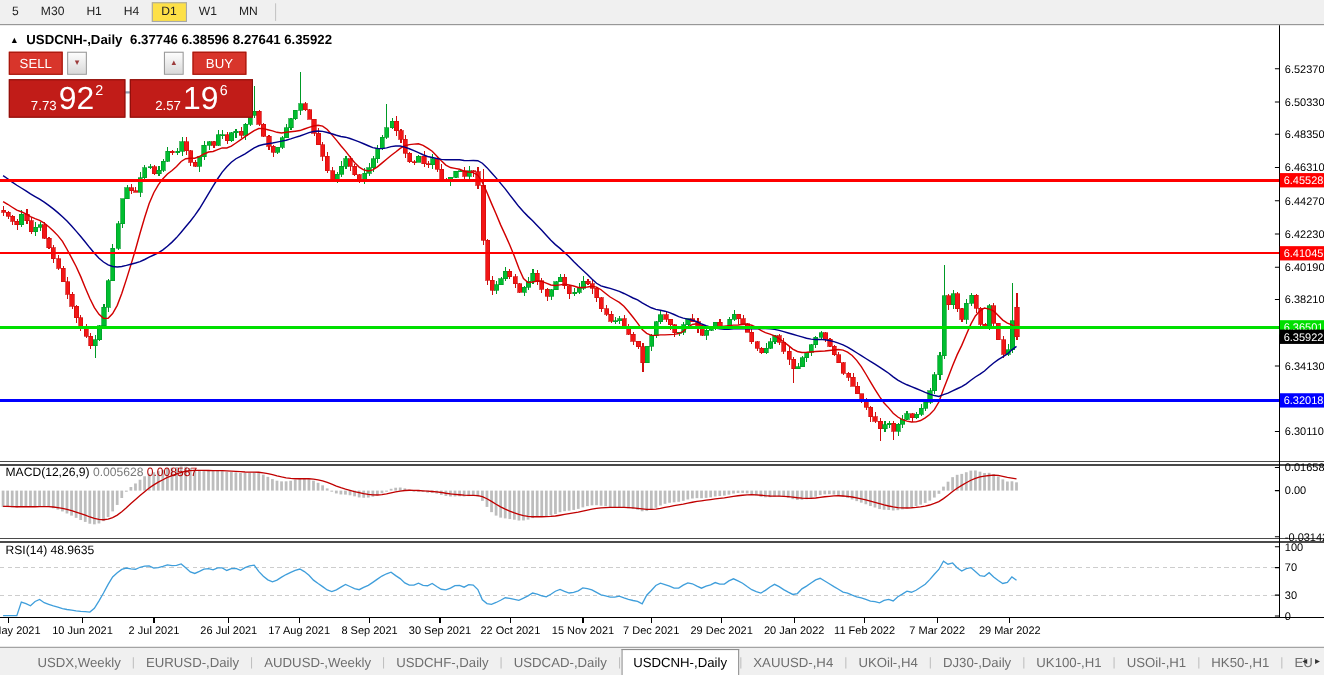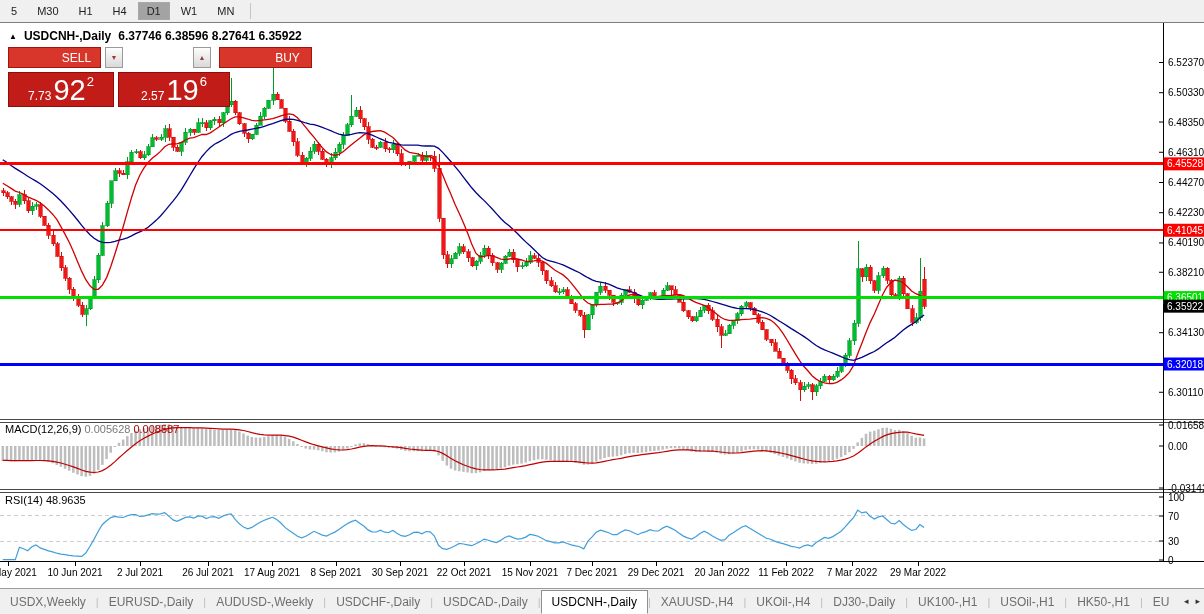--- a/index.html
+++ b/index.html
@@ -1,46 +1,46 @@
 <!DOCTYPE html>
 <html><head>
 <meta charset="utf-8">
 <style>
   html,body{margin:0;padding:0;width:1204px;height:614px;background:#f0f0f0;
     font-family:"Liberation Sans",sans-serif;overflow:hidden;}
   .toolbar{height:22px;display:flex;align-items:center;background:#f0f0f0;padding-left:1px;}
   .tf{font-size:11px;color:#222;padding:2px 8px;margin:0 1px;border:1px solid transparent;cursor:default;}
-  .tf.active{background:#a3a3a3;border:1px solid #a8a8a8;}
+  .tf.active{background:#fde047;border:1px solid #a8a8a8;}
   .tb-sep{width:1px;height:16px;background:#c6c6c6;margin:0 6px;}
   .chart-window{position:relative;width:1204px;height:566px;background:#fff;
     border-top:1px solid #7e7e7e;box-sizing:border-box;}
   #chart-svg{position:absolute;left:0;top:0;}
   svg text{font-family:"Liberation Sans",sans-serif;}
   .chart-title{position:absolute;top:6px;left:9px;font-size:12px;font-weight:bold;color:#000;
     display:flex;align-items:center;gap:7px;}
   .chart-title .tri{font-size:8px;}
   .trade-panel{position:absolute;top:24px;left:8px;}
   .row1{display:flex;height:21px;align-items:stretch;}
   .btn-trade{width:47px;background:#d8352b;border:1px solid #a31409;color:#fff;font-size:12px;
-    display:flex;align-items:center;justify-content:center;cursor:pointer;padding-left:44px;}
+    display:flex;align-items:center;justify-content:center;cursor:pointer;}
   .spin{width:16px;background:linear-gradient(#fdfdfd,#d9d9d9);border:1px solid #9a9a9a;
     display:flex;align-items:center;justify-content:center;font-size:7px;color:#9c3b3b;cursor:pointer;}
   .vol{width:58px;border:1px solid #8a9cb0;font-size:13px;text-align:right;padding:0 5px;
     font-family:"Liberation Sans",sans-serif;outline:none;margin-top:36px;}
   .row1 .gap{width:4px;}
   .row2{display:flex;margin-top:4px;gap:4px;}
   .pbox{height:33px;background:#c11c18;border:1px solid #8d0f0b;color:#fff;
     display:flex;align-items:flex-end;justify-content:center;padding:0 4px;cursor:pointer;}
   .pbox.sell{width:96px;}
   .pbox.buy{width:102px;}
   .pbox .sm{font-size:12px;margin:0 2px 3px 0;}
   .pbox .bg{font-size:29px;line-height:31px;}
   .pbox .sp{font-size:13px;align-self:flex-start;margin:1px 0 0 1px;}
   .tabbar{height:26px;background:#f0f0f0;border-top:1px solid #9c9c9c;display:flex;
-    align-items:center;position:relative;padding-left:0;box-sizing:border-box;}
+    align-items:center;position:relative;padding-left:24px;box-sizing:border-box;}
   .tab{font-size:12px;color:#6e6e6e;padding:4px 10px;white-space:nowrap;cursor:pointer;}
   .tab.active{background:#fff;border:1px solid #8f8f8f;border-bottom:1px solid #fff;
     color:#000;margin-bottom:-1px;}
   .tsep{color:#bdbdbd;font-size:11px;}
   .tab-arrows{position:absolute;right:4px;top:7px;display:flex;gap:7px;font-size:9px;color:#333;}
   .tab-arrows span{cursor:pointer;}
 </style>
 </head>
 <body>
 

